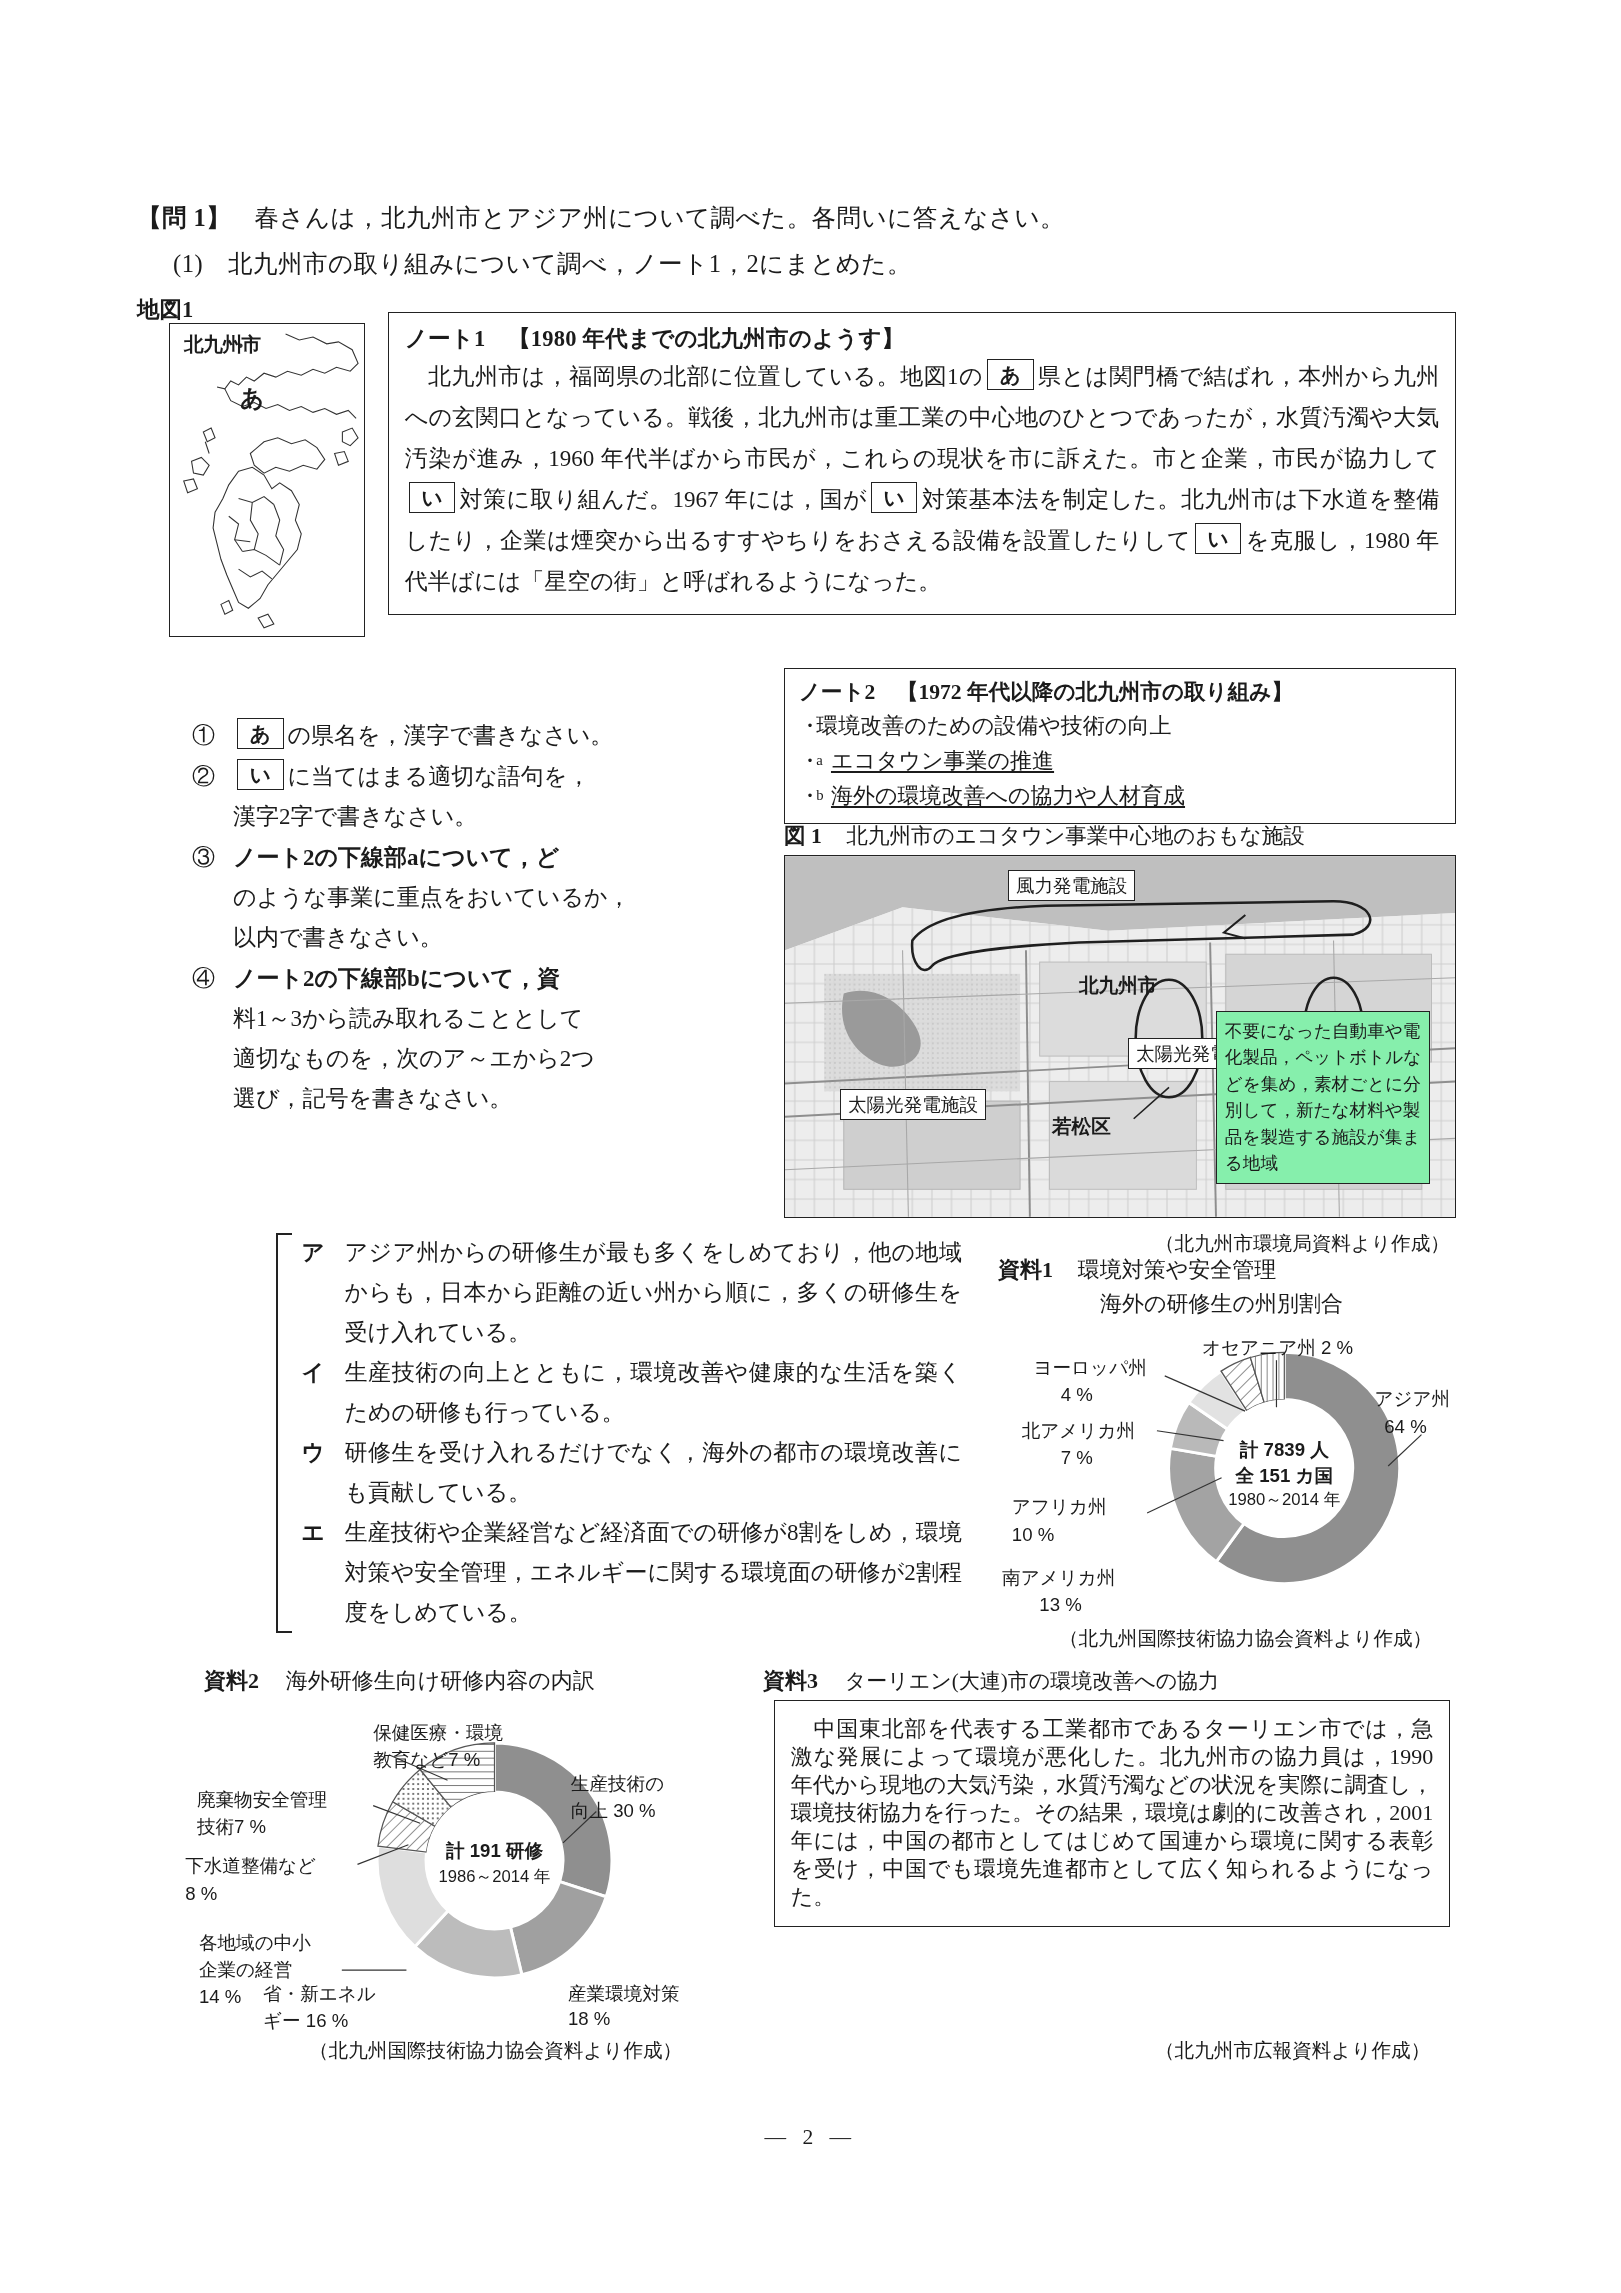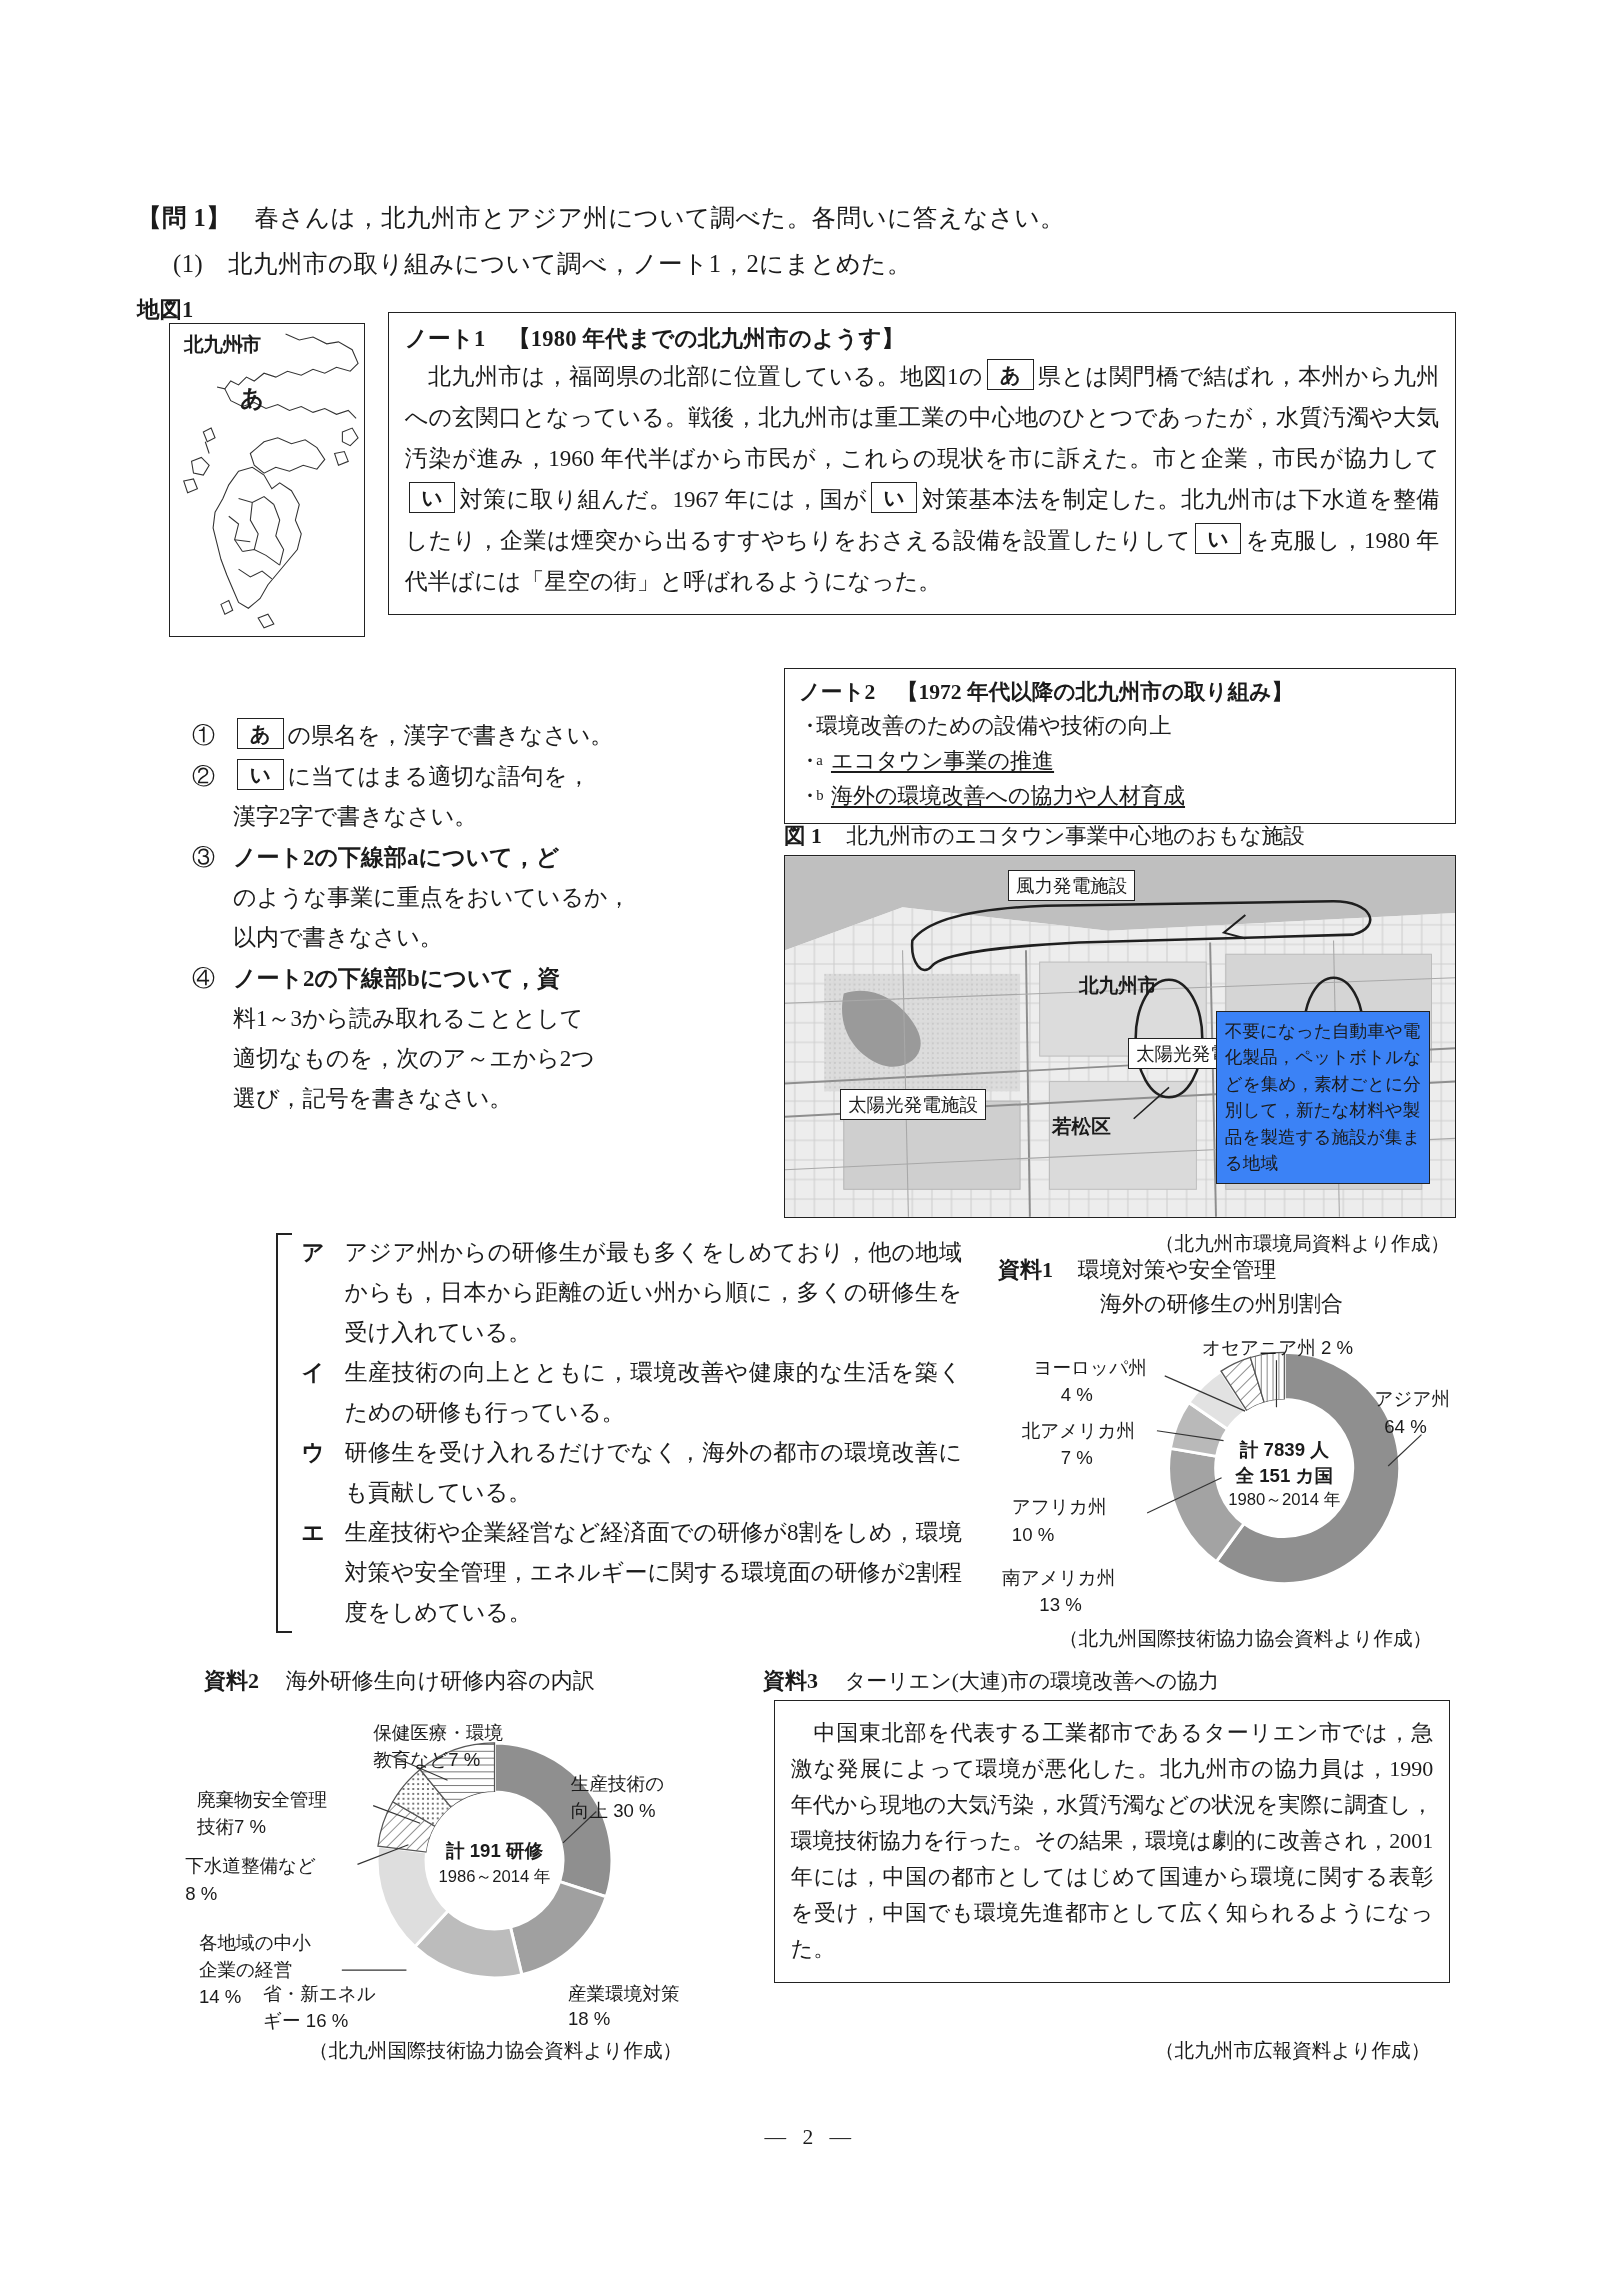--- a/index.html
+++ b/index.html
@@ -57,21 +57,21 @@
 
   
   #fig1-cap{left:784px;top:821px;font-size:21.6px;font-weight:bold;}
   #fig1-cap .sub{font-weight:normal;font-size:21.6px;}
   #fig1{left:784px;top:855px;width:672px;height:363px;border:1.6px solid #222;box-sizing:border-box;overflow:hidden;background:#efefef;}
   #fig1 .callout{
     position:absolute;background:#fff;border:1.4px solid #222;
     font-size:18.6px;padding:2.9px 6.9px;white-space:nowrap;line-height:23.5px;
   }
   #fig1 .bigcallout{
-    position:absolute;background:#3b82f6;border:1.4px solid #222;
+    position:absolute;background:#86efac;border:1.4px solid #222;
     font-size:17.6px;padding:5.9px 7.8px;line-height:26.5px;width:214px;box-sizing:border-box;
   }
   #fig1 .plainlabel{position:absolute;font-size:19.6px;font-weight:bold;background:transparent;}
   #fig1-src{left:1155px;top:1230px;font-size:19.6px;}
 
   
   #choices{left:276px;top:1233px;width:686px;}
   #choices .bracket{position:absolute;left:0;top:0;bottom:0;width:13.7px;border:2px solid #222;border-right:none;}
   #choices .inner{margin-left:25.5px;font-size:23px;line-height:40px;}
   #choices .ch{display:flex;margin-bottom:0;}
@@ -88,21 +88,21 @@
   
   #r2-title{left:204px;top:1666px;font-size:22px;font-weight:bold;}
   #r2-title .t2{font-weight:normal;}
   #r2-chart{left:181px;top:1696px;width:490px;height:323px;}
   #r2-src{left:309px;top:2037px;font-size:19.6px;}
 
   
   #r3-title{left:763px;top:1666px;font-size:22px;font-weight:bold;}
   #r3-title .t2{font-weight:normal;font-size:21px;}
   #r3-box{left:774px;top:1700px;width:676px;border:1.6px solid #222;box-sizing:border-box;padding:13.7px 15.7px 15.7px 15.7px;}
-  #r3-box .body{font-size:22px;line-height:36px;text-align:justify;}
+  #r3-box .body{font-size:22px;line-height:28px;text-align:justify;}
   #r3-src{left:1155px;top:2037px;font-size:19.6px;}
 
   
   #pageno{left:0;right:0;top:2125px;text-align:center;font-size:21.6px;letter-spacing:.25em;}
 
   
   .clab{font-family:"Liberation Sans","DejaVu Sans",sans-serif;font-size:19px;fill:#1b1b1b;}
   .cctr{font-family:"Liberation Sans","DejaVu Sans",sans-serif;font-size:19px;fill:#1b1b1b;font-weight:bold;}
   .cctr-s{font-family:"Liberation Sans","DejaVu Sans",sans-serif;font-size:17px;fill:#1b1b1b;}
 </style>

